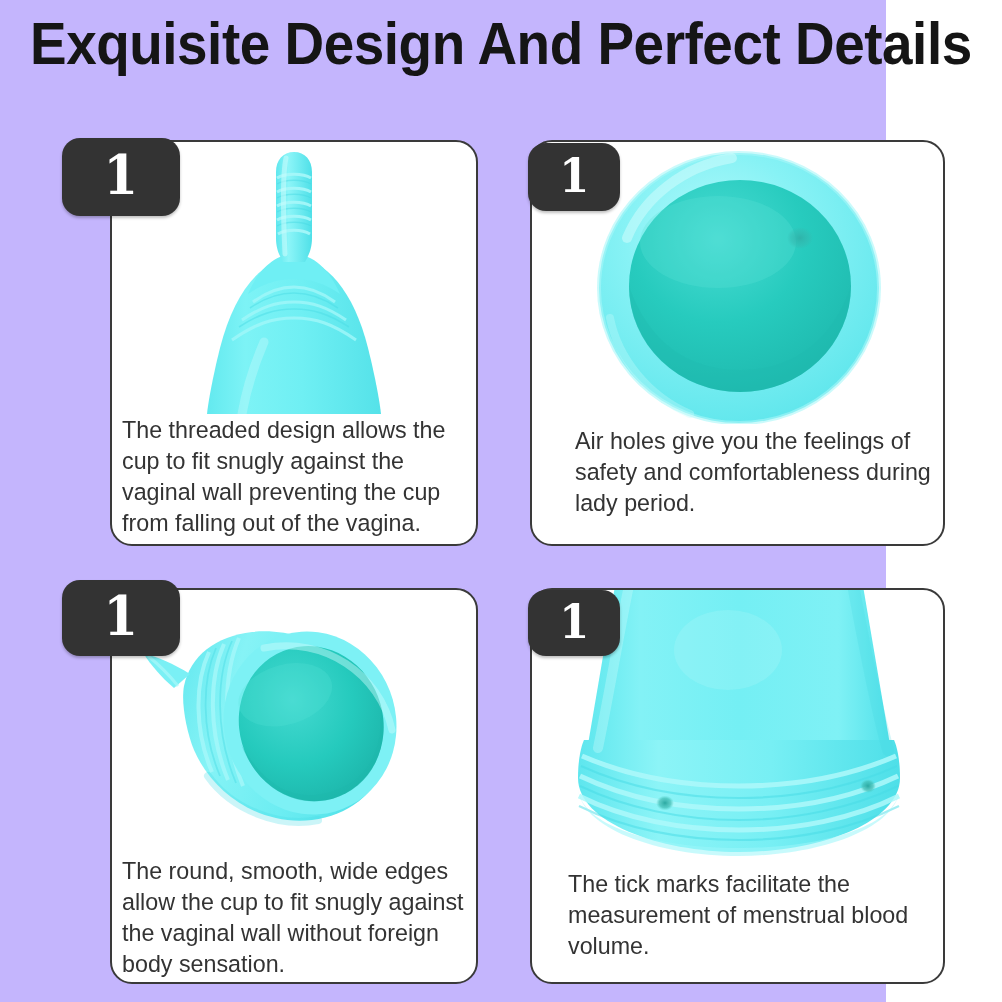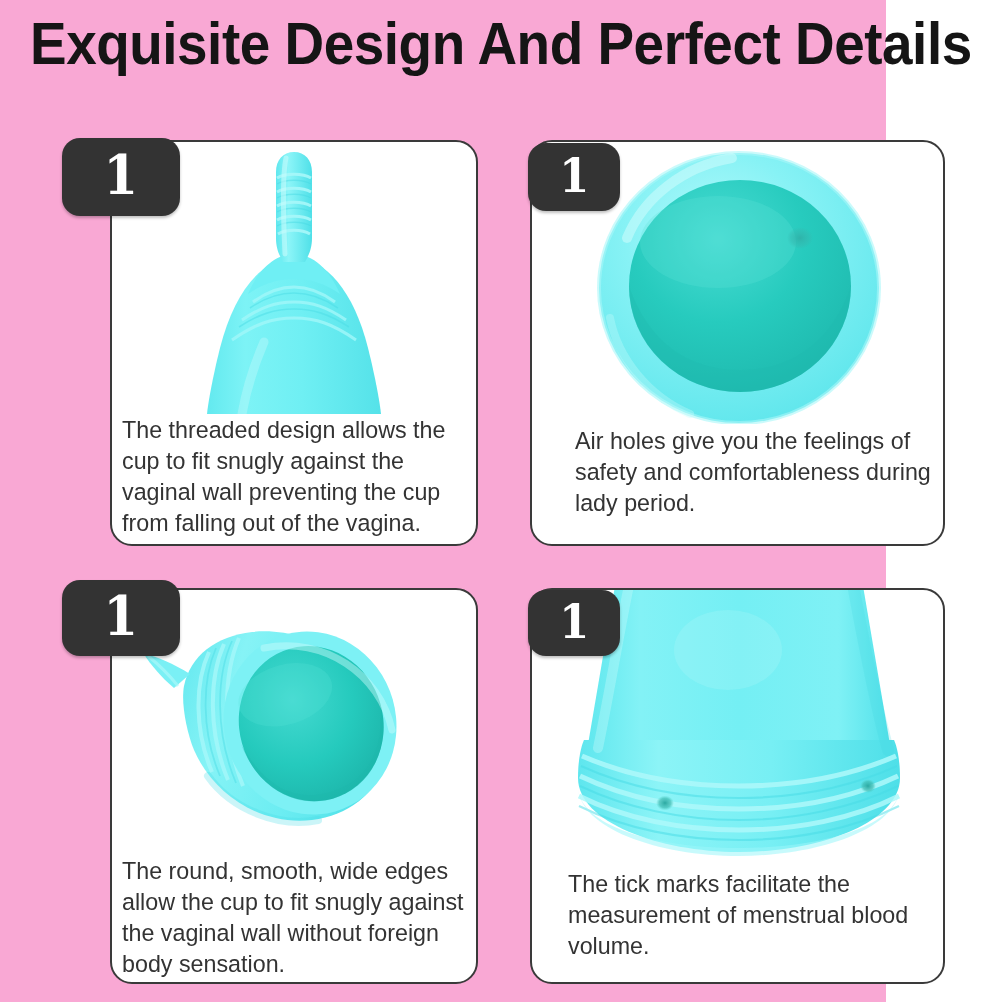--- a/index.html
+++ b/index.html
@@ -4,21 +4,21 @@
 <title>Exquisite Design And Perfect Details</title>
 <style>
   html,body{margin:0;padding:0;}
   body{
     width:1002px;height:1002px;
     background:#ffffff;
     font-family:"Liberation Sans","DejaVu Sans",sans-serif;
     overflow:hidden;
     position:relative;
   }
-  #page{position:relative;width:886px;height:1002px;background:#f9a8d4;}
+  #page{position:relative;width:886px;height:1002px;background:#c4b5fd;}
 
   
   .title{
     position:absolute;
     left:30px; top:8px;
     width:950px;
     font-size:59px;
     line-height:72px;
     font-weight:700;
     color:#151515;

